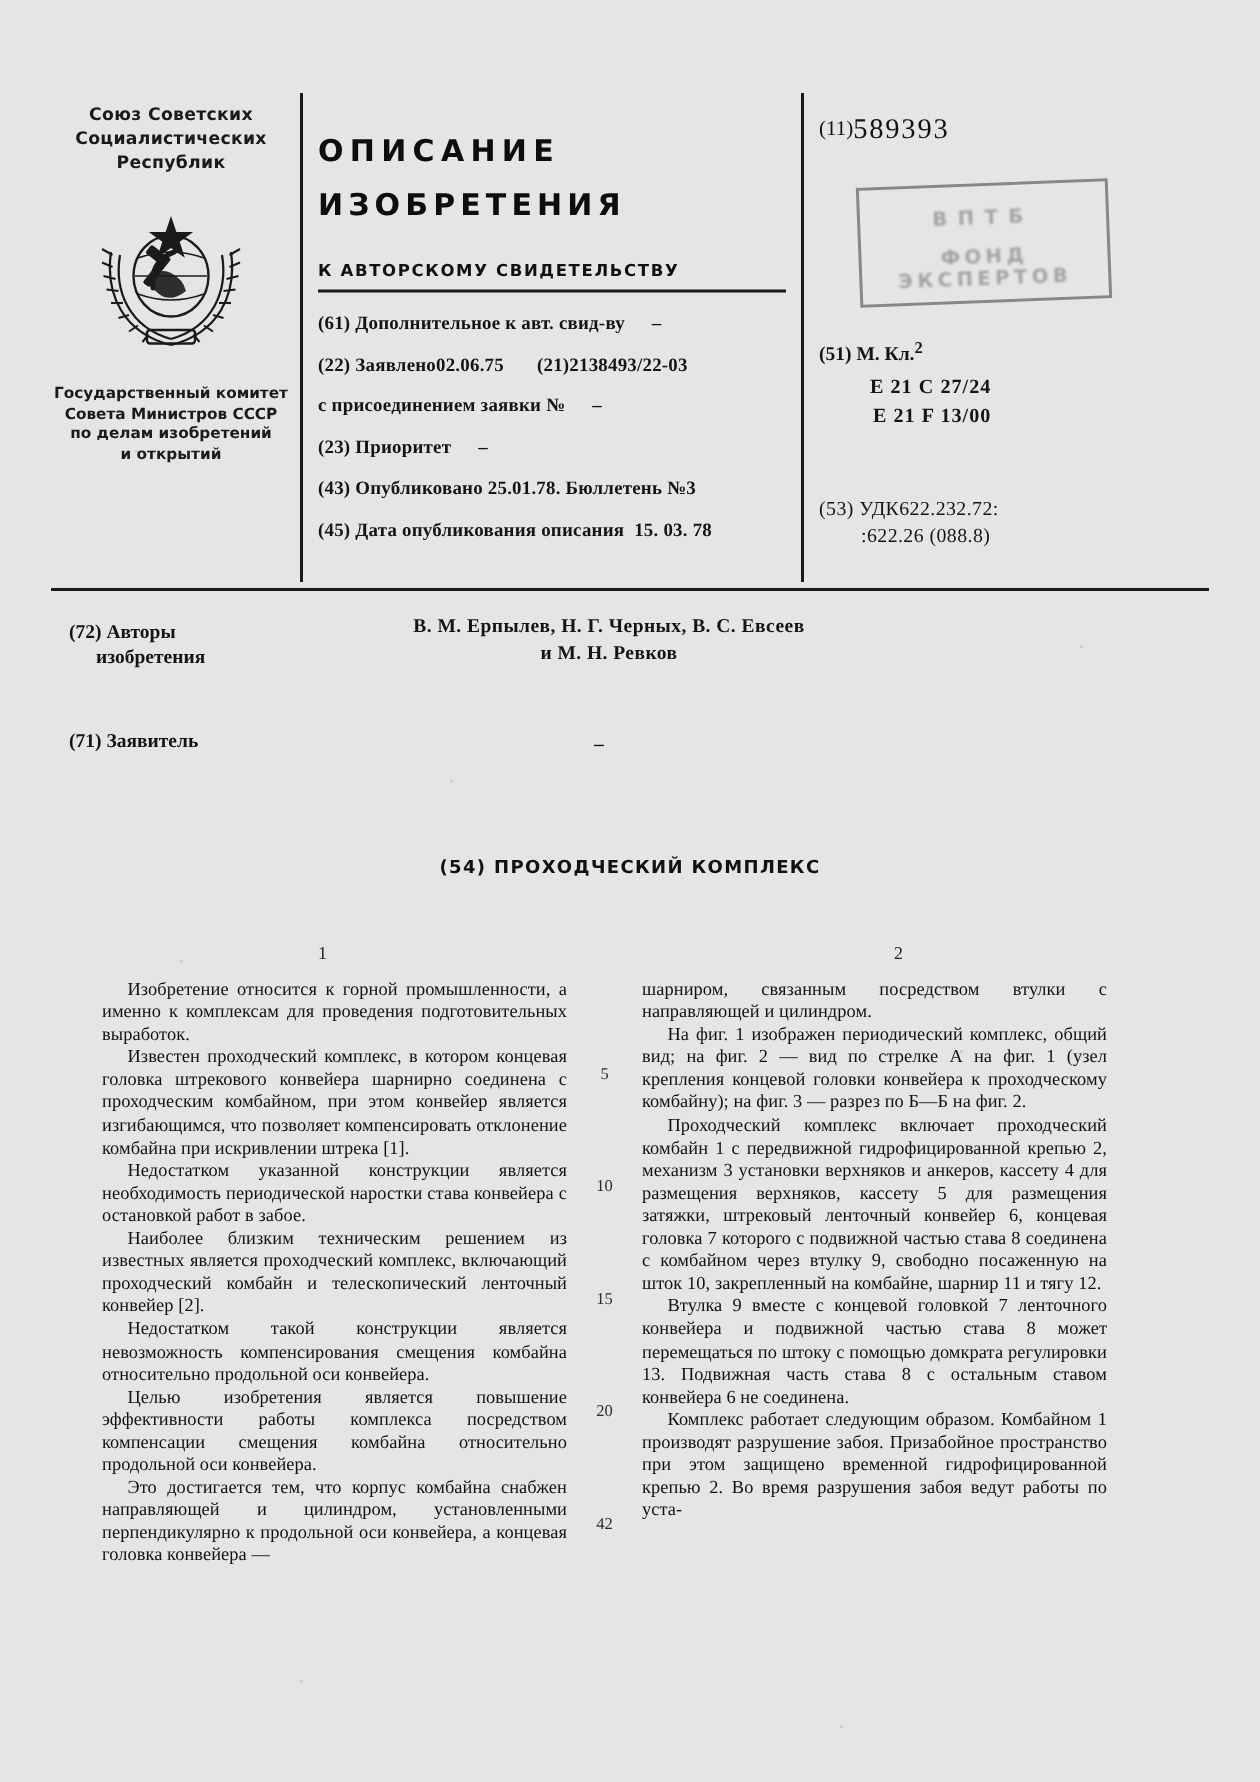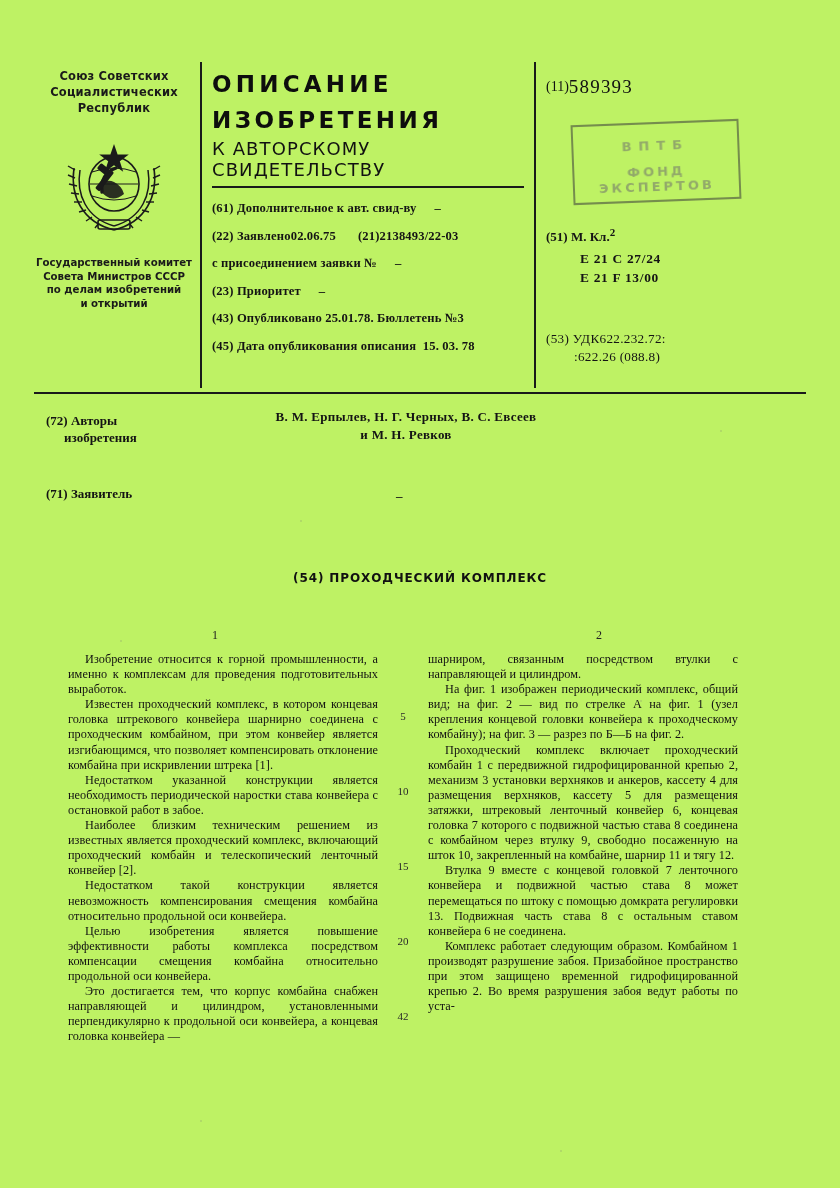--- a/index.html
+++ b/index.html
@@ -13,21 +13,21 @@
     position: relative;
     font-family: "Liberation Serif", "DejaVu Serif", serif;
     color: #111111;
     overflow: hidden;
   }
 
   .page {
     position: absolute;
     left: 0; top: 0;
     width: 840px; height: 1188px;
-    background: #bef264;
+    background: #e5e5e5;
   }
 
   
   .header {
     position: absolute;
     left: 34px; top: 62px;
     width: 772px; height: 326px;
   }
 
   .vrule {
@@ -77,33 +77,33 @@
 
   
   .center-col {
     position: absolute;
     left: 178px; top: 0;
     width: 316px;
   }
   .big-title {
     font-family: "DejaVu Sans", sans-serif;
     font-weight: bold;
-    font-size: 23px;
+    font-size: 20px;
     letter-spacing: 4.2px;
     line-height: 36px;
     color: #0d0d0d;
-    margin-top: 4px;
+    margin-top: 20px;
   }
   .big-title .l2 { letter-spacing: 3.4px; }
   .sub-title {
     font-family: "DejaVu Sans", sans-serif;
-    font-weight: normal;
-    font-size: 18px;
+    font-weight: bold;
+    font-size: 11px;
     letter-spacing: 1.1px;
-    margin-top: 0;
+    margin-top: 20px;
     color: #111111;
   }
   .sub-rule {
     margin-top: 6px;
     width: 312px; height: 0;
     border-top: 2.2px solid #1a1a1a;
   }
 
   .bib {
     margin-top: 13px;
@@ -165,20 +165,21 @@
     font-weight: bold;
     color: #141414;
   }
   .mkl .sup { font-size: 11px; vertical-align: super; }
   .mkl .cls {
     margin-left: 34px;
     margin-top: 5px;
     font-size: 13.4px;
     letter-spacing: 0.7px;
     line-height: 18px;
+    text-align: right;
   }
   .udk {
     position: absolute;
     left: 0; top: 268px;
     font-family: "Liberation Serif", serif;
     font-size: 13.2px;
     font-weight: normal;
     letter-spacing: 0.3px;
     color: #141414;
     line-height: 18px;

